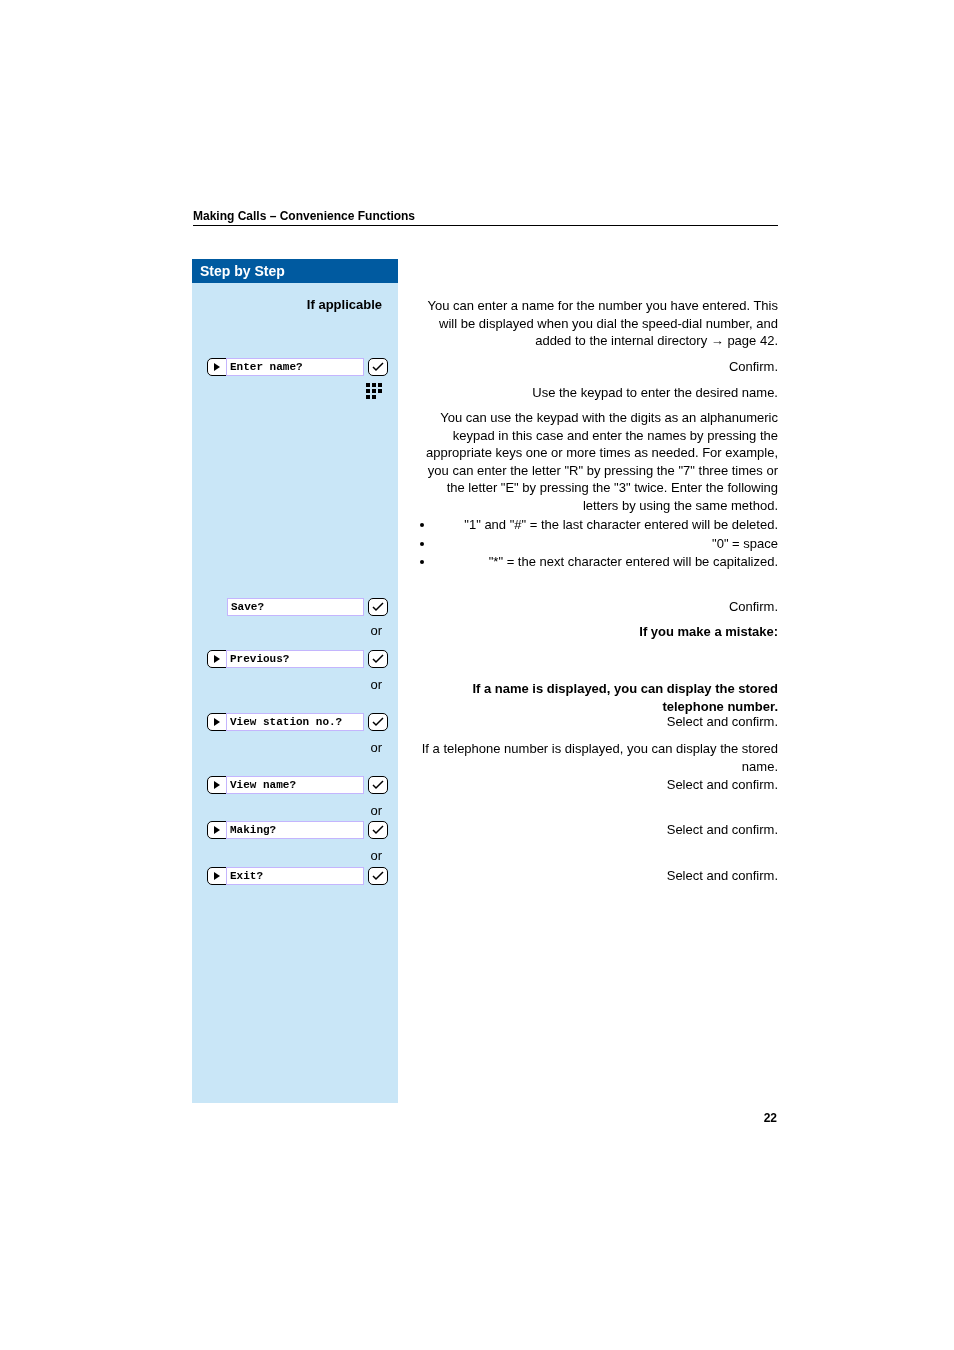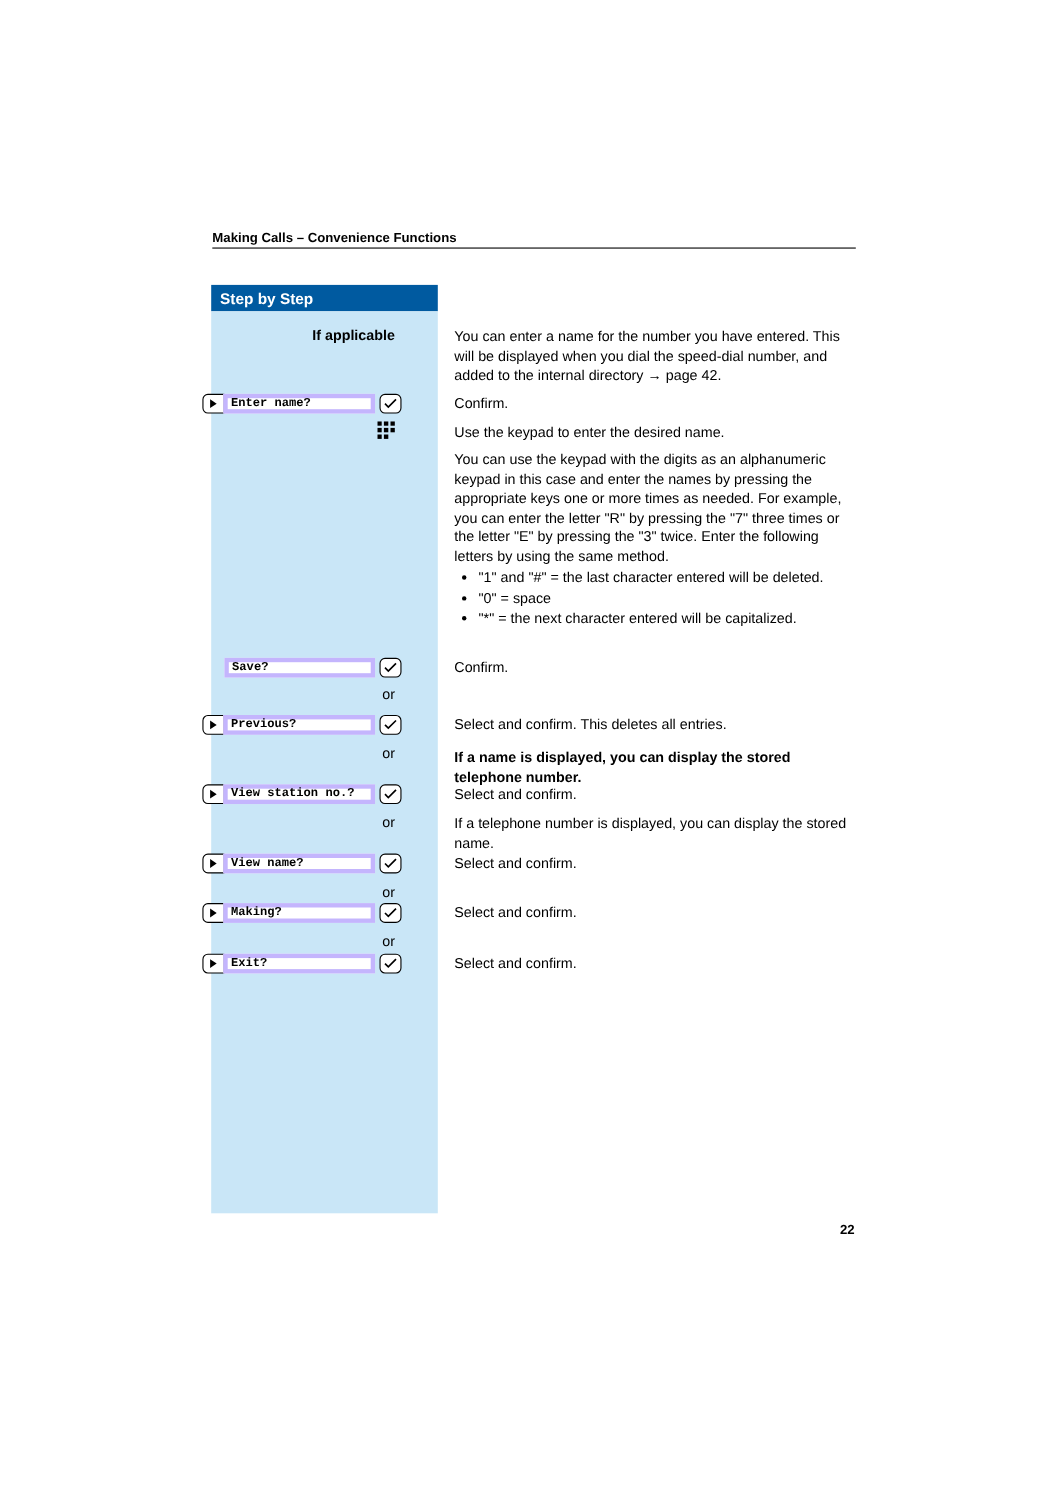--- a/index.html
+++ b/index.html
@@ -4,29 +4,29 @@
 <style>
   * { box-sizing: border-box; margin: 0; padding: 0; }
   html, body { width: 954px; height: 1350px; background: #ffffff; font-family: Arial, Helvetica, sans-serif; color: #000; }
   .page { width: 954px; height: 1350px; position: relative; }
   .topline { position: absolute; top: 225px; left: 193px; width: 585px; height: 1px; background: #000; }
   .running-head { position: absolute; top: 209px; left: 193px; width: 585px; font-size: 12px; font-weight: bold; color: #000; }
   .sidebar-head { position: absolute; top: 259px; left: 192px; width: 206px; height: 24px; background: #005aa0; color: #fff; font-size: 14px; font-weight: bold; display: flex; align-items: center; padding-left: 8px; text-align: right; }
   .sidebar-body { position: absolute; top: 283px; left: 192px; width: 206px; height: 820px; background: #c9e6f7; }
   .pagenum { position: absolute; bottom: 225px; right: 177px; font-size: 12px; font-weight: bold; }
 
-  .block { position: absolute; left: 413px; width: 365px; font-size: 13px; line-height: 1.35; }
-  .leftblock { position: absolute; left: 184px; width: 181px; }
+  .block { position: absolute; left: 413px; width: 365px; font-size: 13px; line-height: 1.35; text-align: right; }
+  .leftblock { position: absolute; left: 207px; width: 181px; }
 
   .rlabel { font-size: 13px; font-weight: bold; text-align: right; padding-right: 6px; }
   .orlabel { font-size: 13px; font-weight: normal; text-align: right; padding-right: 6px; }
 
   .display-box { display: flex; align-items: center; height: 20px; }
   .db-arrow { width: 20px; height: 18px; border: 1px solid #000; border-radius: 5px 0 0 5px; display: flex; align-items: center; justify-content: center; background: #fff; margin-right: -1px; }
-  .db-text { flex: 1; height: 18px; border: 4px solid #c4b5fd; background: #fff; font-family: "Courier New", monospace; font-size: 11px; font-weight: bold; padding: 1px 3px; display: flex; align-items: center; margin-right: 4px; }
+  .db-text { flex: 1; height: 18px; border: 1px solid #c4b5fd; background: #fff; font-family: "Courier New", monospace; font-size: 11px; font-weight: bold; padding: 1px 3px; display: flex; align-items: center; margin-right: 4px; }
   .db-confirm { width: 20px; height: 18px; border: 1px solid #000; border-radius: 5px; display: flex; align-items: center; justify-content: center; background: #fff; }
   .display-box.saveonly .db-text { border-radius: 0; }
 
   ul.bullets { list-style: disc; padding-left: 22px; margin-top: 2px; }
   ul.bullets li { margin-bottom: 1px; }
 
   .keypad-cell { display: flex; justify-content: flex-end; padding-right: 6px; }
 </style>
 </head>
 <body>
@@ -104,38 +104,38 @@
       </div>
     </div>
   </div>
   <div class="block" style="top: 598px;">
     <p>Confirm.</p>
   </div>
 
   <div class="leftblock" style="top: 623px;">
     <div class="orlabel">or</div>
   </div>
+  <div class="block" style="top: 623px;">
+    <p style="font-weight:bold;">If you make a mistake:</p>
+  </div>
 
   <div class="leftblock" style="top: 649px;">
     <div class="display-box">
       <div class="db-arrow">
         <svg width="8" height="10" viewBox="0 0 8 10">
             <polygon points="1,1 7,5 1,9" fill="#000"></polygon>
           </svg>
       </div>
       <div class="db-text">Previous?</div>
       <div class="db-confirm">
         <svg width="12" height="10" viewBox="0 0 12 10">
             <polyline points="1,5 4,8 11,1" fill="none" stroke="#000" stroke-width="1.5"></polyline>
           </svg>
       </div>
     </div>
-  </div>
-  <div class="block" style="top: 650px;">
-    <p>Select and confirm. This deletes all entries.</p>
   </div>
 
   <div class="leftblock" style="top: 677px;">
     <div class="orlabel">or</div>
   </div>
   <div class="block" style="top: 680px; font-weight: bold;">
     <p>If a name is displayed, you can display the stored telephone number.</p>
   </div>
 
   <div class="leftblock" style="top: 712px;">

